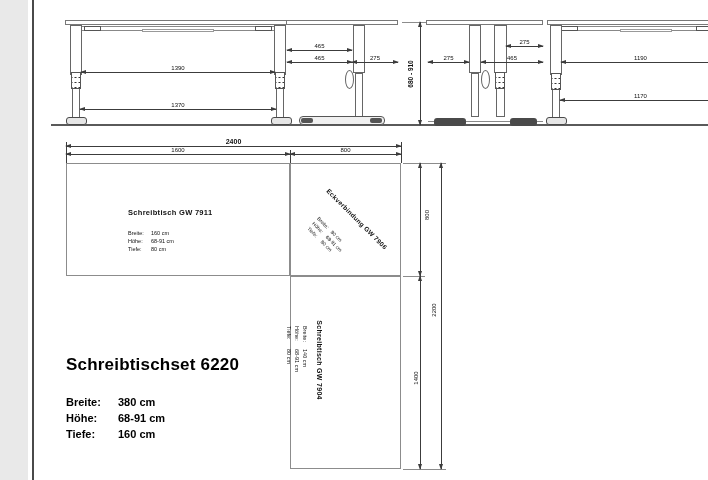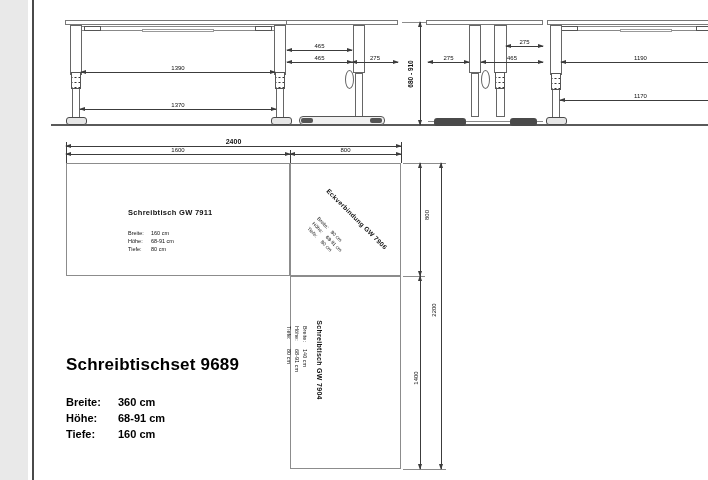--- a/index.html
+++ b/index.html
@@ -203,25 +203,25 @@
     <div class="ext" style="left:375px;top:469px;width:43px;"></div>
     <div class="dimv" style="left:392px;top:163px;height:113px;"></div>
     <span class="vl" style="left:399px;top:215px;">800</span>
     <div class="dimv" style="left:392px;top:276px;height:193px;"></div>
     <span class="vl" style="left:388px;top:378px;">1400</span>
     <div class="dimv" style="left:413px;top:163px;height:306px;"></div>
     <span class="vl" style="left:406px;top:310px;">2200</span>
   </div>
 
   <div>
-    <div class="f blocktitle" style="left:38px;top:355px;font-size:17px;letter-spacing:0.2px;white-space:nowrap;color:#000;">Schreibtischset 9689</div>
+    <div class="f blocktitle" style="left:38px;top:355px;font-size:17px;letter-spacing:0.2px;white-space:nowrap;color:#000;">Schreibtischset 6220</div>
     <div class="f" style="left:38px;top:394px;font-size:11px;font-weight:bold;line-height:16px;color:#000;">
       <div class="srow">
         <span style="width:52px;">Breite:</span>
-        <span>360 cm</span>
+        <span>380 cm</span>
       </div>
       <div class="srow">
         <span style="width:52px;">Höhe:</span>
         <span>68-91 cm</span>
       </div>
       <div class="srow">
         <span style="width:52px;">Tiefe:</span>
         <span>160 cm</span>
       </div>
     </div>

